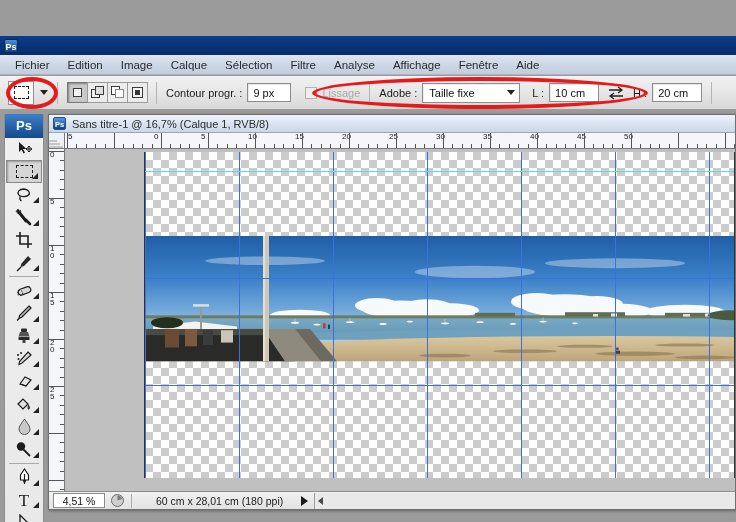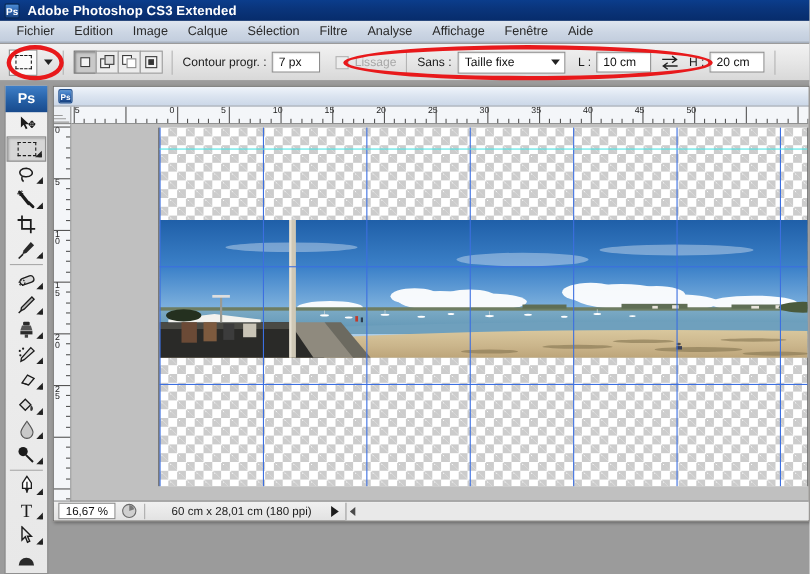--- a/index.html
+++ b/index.html
@@ -2,21 +2,21 @@
 <html><head>
 <meta charset="utf-8">
 <style>
   * { box-sizing: border-box; }
   html, body { margin:0; padding:0; }
   body {
     width:736px; height:522px; overflow:hidden;
     font-family:"Liberation Sans", sans-serif;
     background:#9b9b9b; position:relative;
   }
-  #app { position:absolute; inset:0; }
+  #app { position:absolute; inset:0;margin-top:36px; }
 
   
   .titlebar{
     position:absolute; left:0; top:0; width:736px; height:19px;
     background:linear-gradient(180deg,#0b3d8c 0%,#0a357c 40%,#072c6b 100%);
     display:flex; align-items:center; padding-left:4px;
   }
   .ps-mini{
     width:14px; height:14px; border-radius:2px;
     background:linear-gradient(180deg,#4f8fd6 0%,#2b62ad 50%,#17427f 100%);
@@ -216,21 +216,20 @@
   .annot{ position:absolute; border:4px solid #e8191b; border-radius:50%;
           pointer-events:none; }
 </style>
 </head>
 <body>
 
 <div id="app">
 
   <div class="titlebar">
     <div class="ps-mini">Ps</div>
-    <div class="title-text">Adobe Photoshop CS3 Extended</div>
   </div>
 
   <div class="menubar">
     <div class="menu-item">Fichier</div>
     <div class="menu-item">Edition</div>
     <div class="menu-item">Image</div>
     <div class="menu-item">Calque</div>
     <div class="menu-item">Sélection</div>
     <div class="menu-item">Filtre</div>
     <div class="menu-item">Analyse</div>
@@ -270,29 +269,29 @@
         <div class="bi">
             <div class="sq" style="left:1px;top:1px;width:11px;height:11px;"></div>
             <div class="sq" style="left:4px;top:4px;width:5px;height:5px;background:#333;"></div>
           </div>
       </div>
     </div>
 
     <div class="opt-sep"></div>
 
     <div class="opt-label">Contour progr. :</div>
-    <div class="opt-input">7 px</div>
+    <div class="opt-input">9 px</div>
 
     <div style="width:14px"></div>
     <div class="opt-check"></div>
     <div class="opt-dim">Lissage</div>
 
     <div class="opt-sep"></div>
 
-    <div class="opt-label">Sans :</div>
+    <div class="opt-label">Adobe :</div>
     <div class="opt-select">
       <span>Taille fixe</span>
       <span class="sel-caret"></span>
     </div>
 
     <div style="width:12px"></div>
     <div class="opt-label">L :</div>
     <div class="opt-input" style="min-width:50px">10 cm</div>
 
     <div class="swap-icon">
@@ -452,20 +451,21 @@
       <svg width="18" height="14" viewBox="0 0 18 14">
           <path d="M2 11 A7 7 0 0 1 16 11 Z" fill="#2a2a2a"></path>
         </svg>
     </div>
   </div>
 
   <div class="docwin">
 
     <div class="doctitle">
       <div class="doc-ps">Ps</div>
+      <div class="doc-title-text">Sans titre-1 @ 16,7% (Calque 1, RVB/8)</div>
     </div>
 
     <div class="rulers-wrap">
 
       <div class="ruler-corner">
         <svg width="16" height="16" viewBox="0 0 16 16">
           <path d="M0 14 L14 14 M0 11 L11 11 M0 8 L8 8" stroke="#9a9a9a" stroke-width="1"></path>
         </svg>
       </div>
 
@@ -730,21 +730,21 @@
           <div class="guide-v" style="left:470px"></div>
           <div class="guide-v" style="left:564px"></div>
           <div class="guide-h" style="top:126px"></div>
           <div class="guide-h" style="top:233px"></div>
           <div class="guide-cyan" style="top:19px"></div>
         </div>
       </div>
     </div>
 
     <div class="statusbar">
-      <div class="zoom-box">16,67 %</div>
+      <div class="zoom-box">4,51 %</div>
       <div class="doc-icon">
         <svg width="15" height="15" viewBox="0 0 15 15">
             <circle cx="7.5" cy="7.5" r="6" fill="#cfcfcf" stroke="#6a6a6a" stroke-width="1"></circle>
             <path d="M7.5 7.5 L7.5 2.2 A5.3 5.3 0 0 1 12 6 Z" fill="#7a7a7a"></path>
           </svg>
       </div>
       <div class="st-sep"></div>
       <div class="st-text">60 cm x 28,01 cm (180 ppi)</div>
       <div class="play-tri"></div>
       <div class="hscroll">

